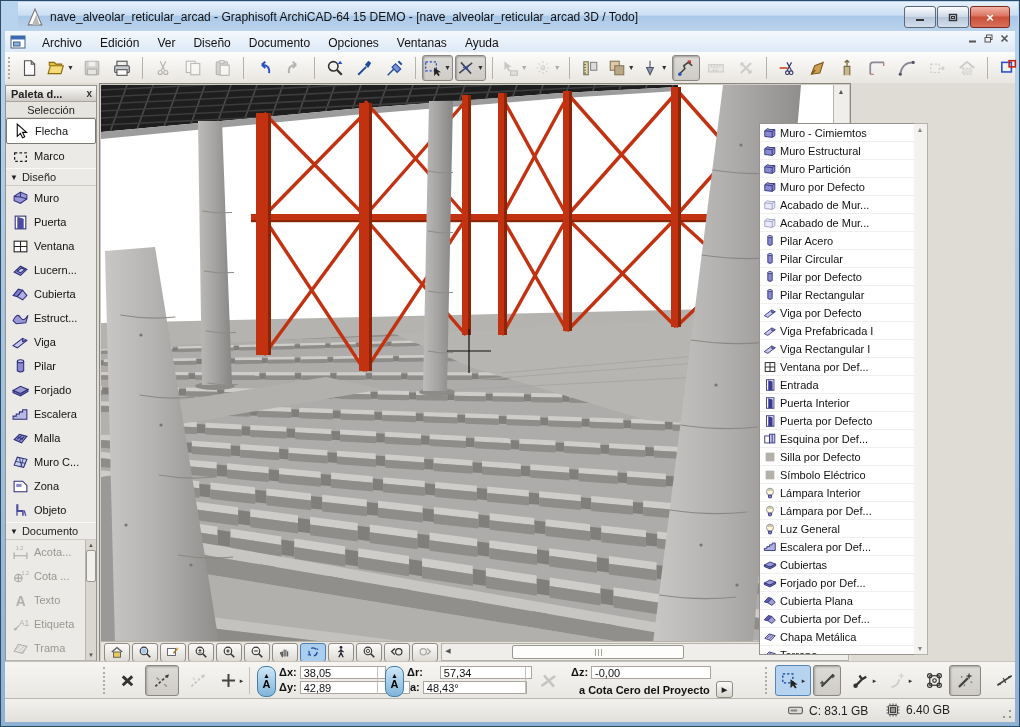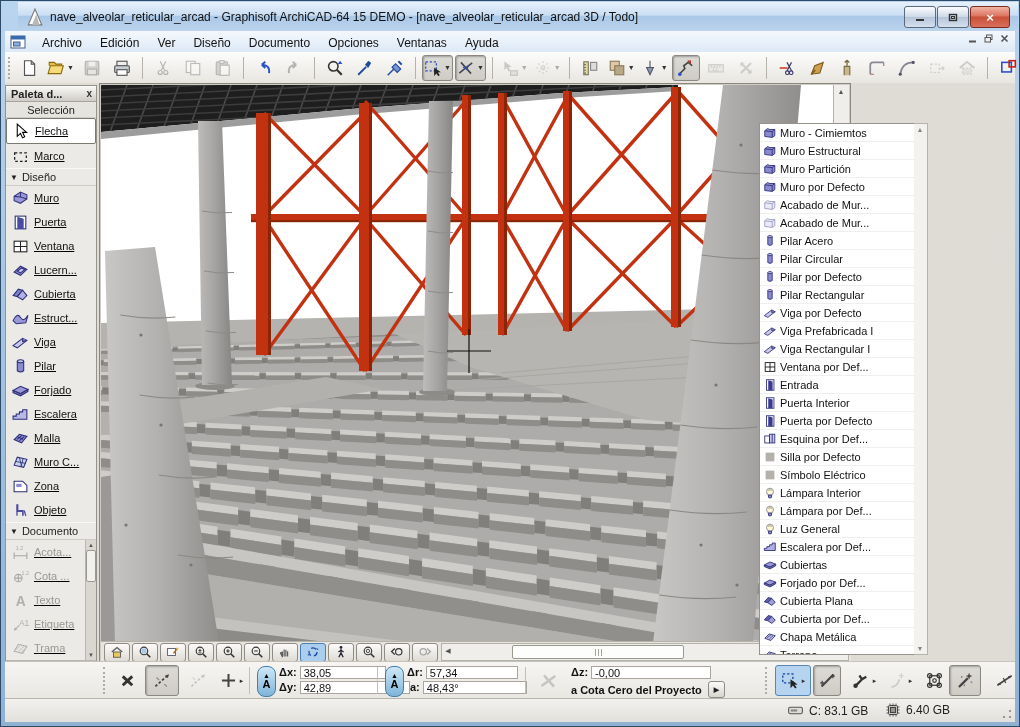--- a/index.html
+++ b/index.html
@@ -46,21 +46,21 @@
     border:1px solid #96938d;box-sizing:border-box;}
   .tbx-title{height:15px;background:linear-gradient(180deg,#fafaf8,#cfccc6);
     border-bottom:1px solid #a7a49e;display:flex;align-items:center;font-size:11px;font-weight:bold;
     padding-left:5px;color:#222;}
   .tbx-title .x{margin-left:auto;margin-right:4px;font-weight:bold;font-size:10px;color:#333;}
   .tbx-sec{height:15px;display:flex;align-items:center;justify-content:center;font-size:11px;
     color:#222;background:#e6e4df;border-bottom:1px solid #d0cdc6;}
   .tbx-hdr{height:16px;display:flex;align-items:center;font-size:11px;color:#222;
     border-top:1px solid #f8f8f6;border-bottom:1px solid #cfccc6;padding-left:4px;gap:4px;}
   .tbx-hdr .tri{font-size:8px;color:#222;}
-  .tool-row{height:24px;display:flex;align-items:center;text-decoration:underline;}
+  .tool-row{height:24px;display:flex;align-items:center;}
   .tool-row .ticon{width:28px;display:flex;justify-content:center;}
   .tool-row .tlabel{font-size:11px;color:#111;}
   .tool-row.selected{background:#fff;border:1px solid #7d7a74;border-radius:2px;
     box-shadow:inset 0 0 0 1px #fff;}
   .tool-row.disabled .tlabel{color:#9a9792;}
   .tool-row.disabled svg{filter:grayscale(1) opacity(.45);}
   .tbx-scrollwrap{position:relative;}
   .tbx-sb{position:absolute;right:0;top:0;bottom:0;width:10px;background:#dad7d1;
     border-left:1px solid #b8b5ae;display:flex;flex-direction:column;align-items:center;}
   .tbx-sb .ar{font-size:6px;color:#555;line-height:10px;}
@@ -111,21 +111,21 @@
   .tk-sep{position:absolute;top:5px;width:1px;height:27px;background:#c2bfb8;}
   .badge{position:absolute;top:4px;width:17px;height:29px;border-radius:8px;
     background:linear-gradient(180deg,#cfe7f6,#7fb4da);border:1px solid #447fa8;
     display:flex;flex-direction:column;align-items:center;justify-content:center;color:#000;}
   .badge .d{font-size:7px;line-height:6px;}
   .badge .a{font-size:11px;font-weight:bold;line-height:11px;}
   .coordrow{position:absolute;height:14px;display:flex;align-items:flex-start;}
   .coordrow .lbl{font-size:11px;font-weight:bold;color:#111;margin-right:3px;white-space:nowrap;}
   .coordrow .val{background:#fff;border:1px solid #aaa69e;height:13px;font-size:11px;color:#111;
     display:flex;align-items:center;padding:0 3px;box-sizing:border-box;}
-  .refrow{position:absolute;font-size:11px;font-weight:bold;color:#111;display:flex;align-items:center;gap:6px;}
+  .refrow{position:absolute;font-size:11px;font-weight:bold;color:#111;display:flex;align-items:center;gap:6px;margin-left:8px;}
   .playbtn{width:15px;height:15px;border:1px solid #8f8c86;border-radius:3px;background:linear-gradient(180deg,#fcfbfa,#d8d5ce);
     font-size:7px;display:flex;align-items:center;justify-content:center;color:#222;}
   
   .statusbar{position:absolute;left:4px;right:4px;bottom:4px;height:23px;
     background:linear-gradient(180deg,#f2f1ee,#e2e0db);border-top:1px solid #b8b5ae;}
   .status-item{position:absolute;top:3px;display:flex;align-items:center;gap:5px;font-size:12px;color:#222;}
   .grip3{position:absolute;right:3px;bottom:3px;width:10px;height:10px;
     background:
      radial-gradient(circle at 8px 2px,#9a978f 1px,transparent 1.3px),
      radial-gradient(circle at 8px 8px,#9a978f 1px,transparent 1.3px),
@@ -1999,21 +1999,21 @@
     <span class="coordrow" style="left:274px;top:19px;">
       <span class="lbl">Δy:</span>
       <span class="val" style="width:110px">42,89</span>
     </span>
 
     <span class="tk-sep" style="left:372px"></span>
     <span class="badge" style="left:380px">
         <span class="d">▲</span>
         <span class="a">A</span>
       </span>
-    <span class="coordrow" style="left:402px;top:4px;">
+    <span class="coordrow" style="left:402px;top:4px;gap:14px;">
       <span class="lbl">Δr:</span>
       <span class="val" style="width:92px">57,34</span>
     </span>
     <span class="coordrow" style="left:405px;top:19px;">
       <span class="lbl">a:</span>
       <span class="val" style="width:104px">48,43°</span>
     </span>
 
     <span class="tk-sep" style="left:520px"></span>
     <span class="tkbtn disabled" style="left:528px;width:30px">

